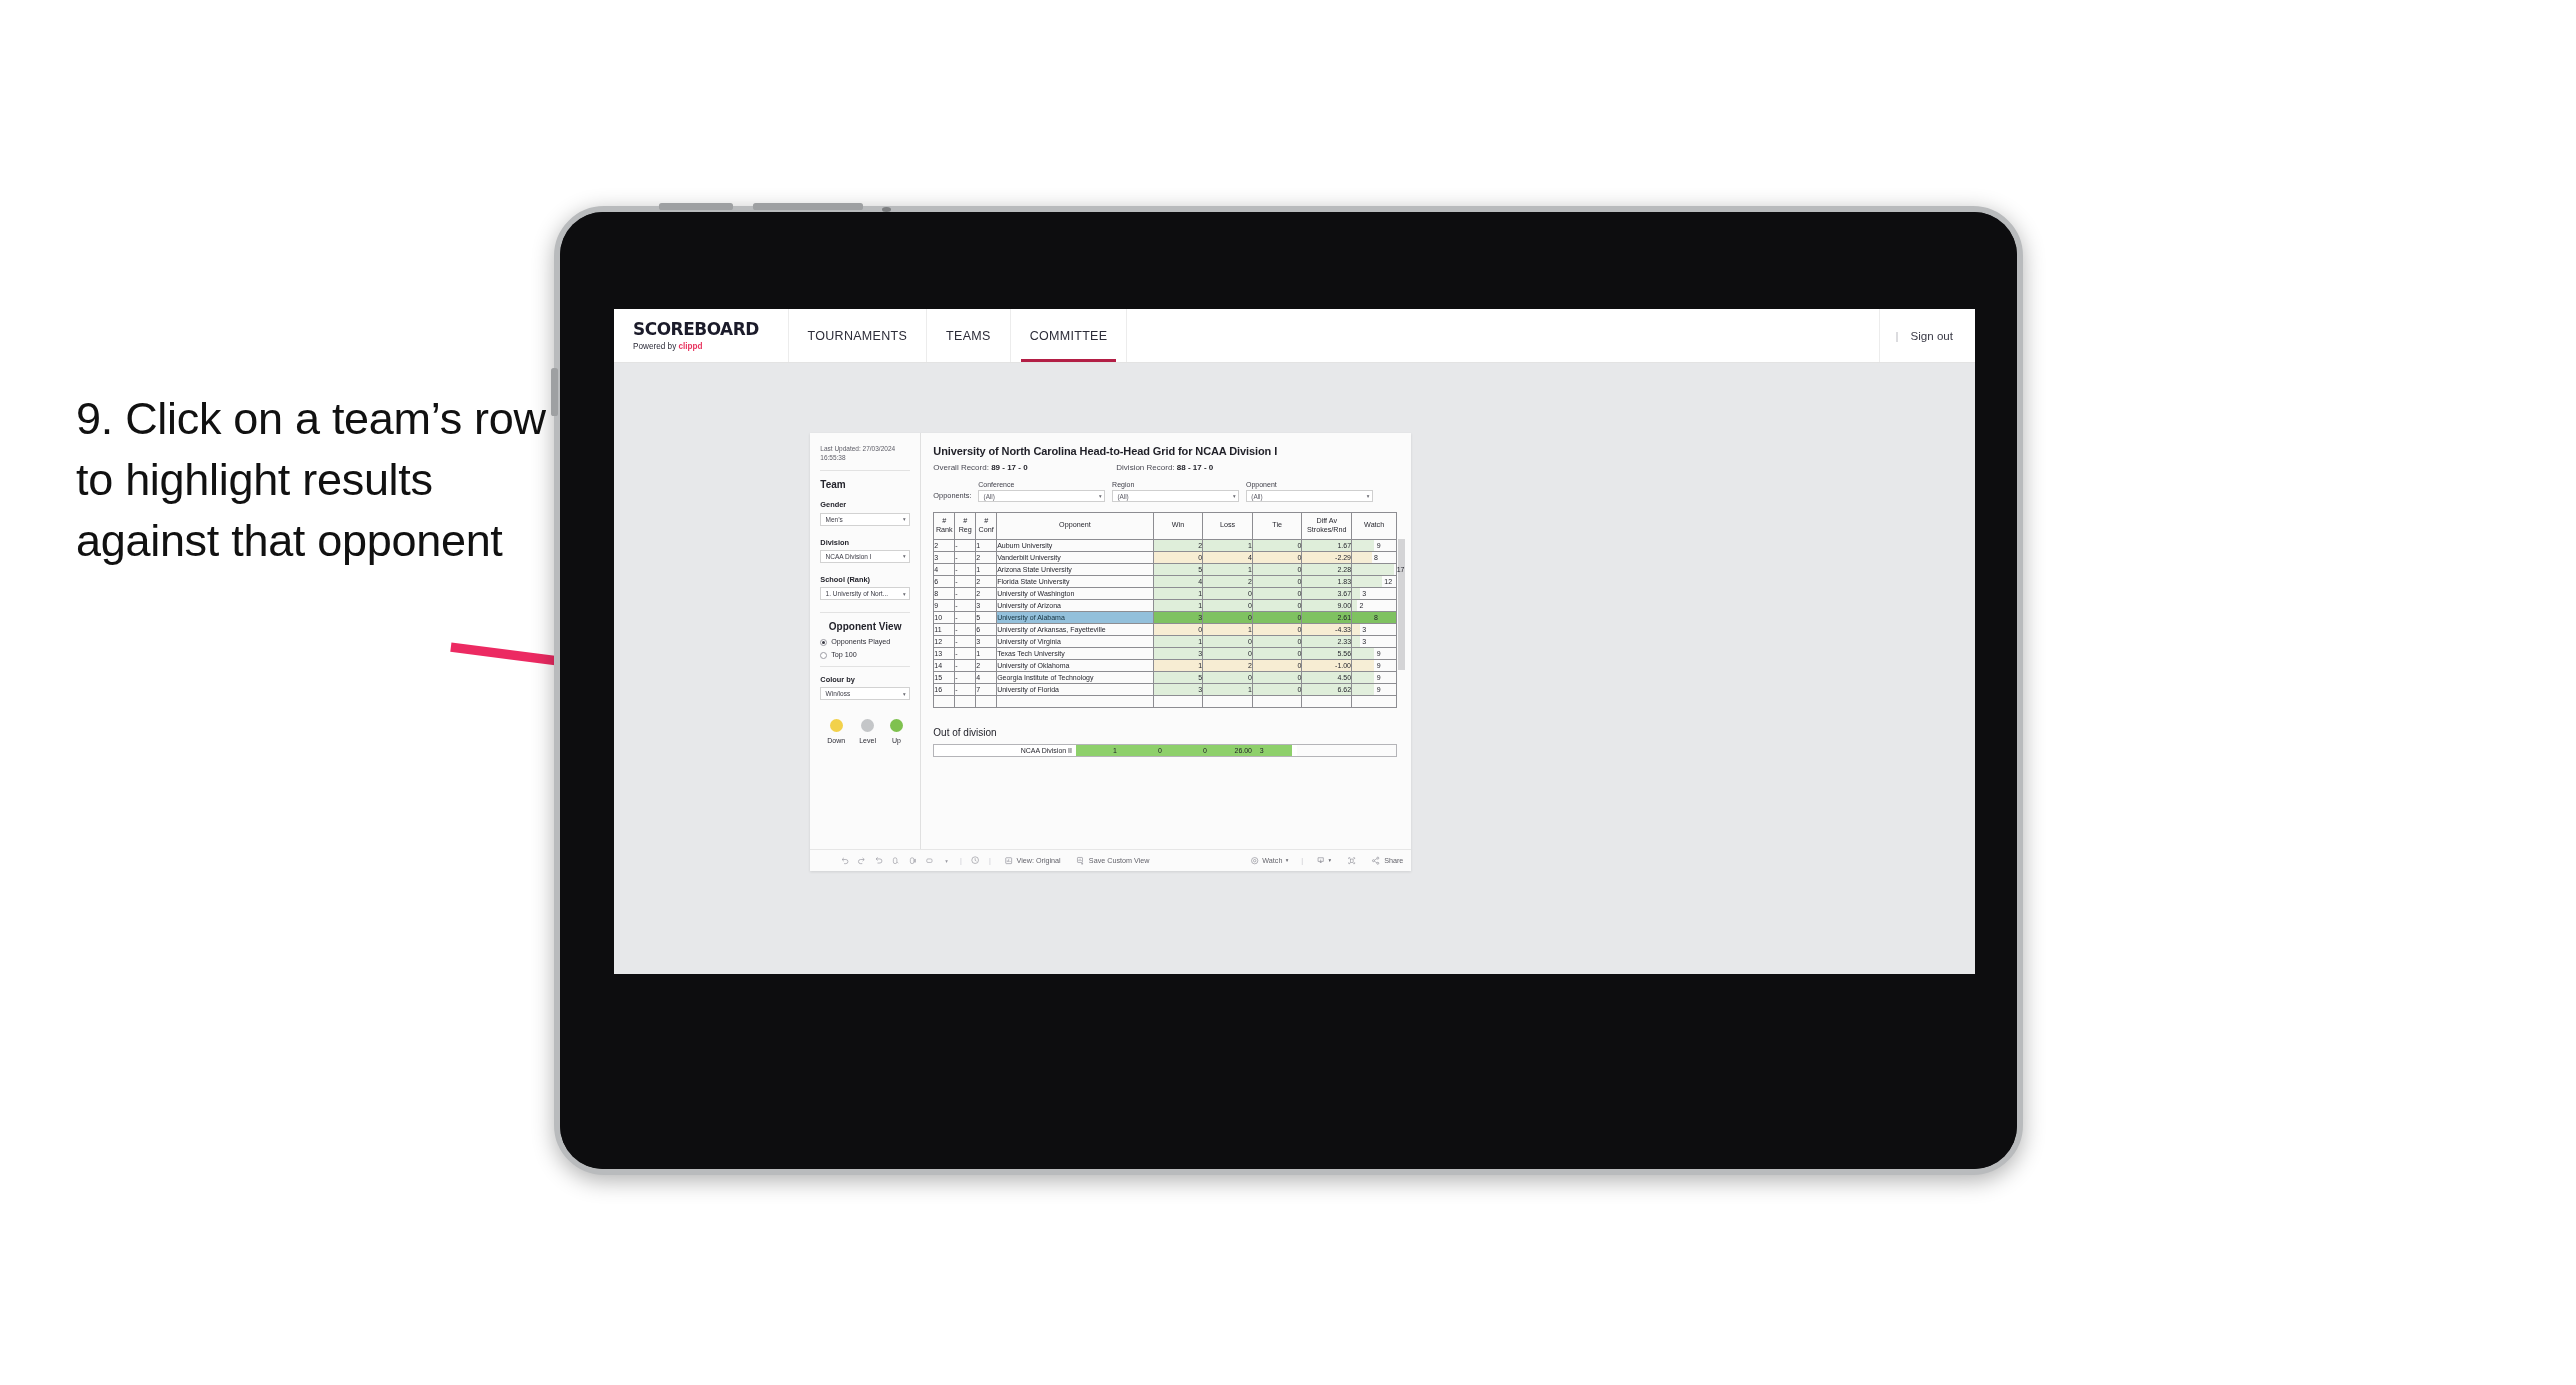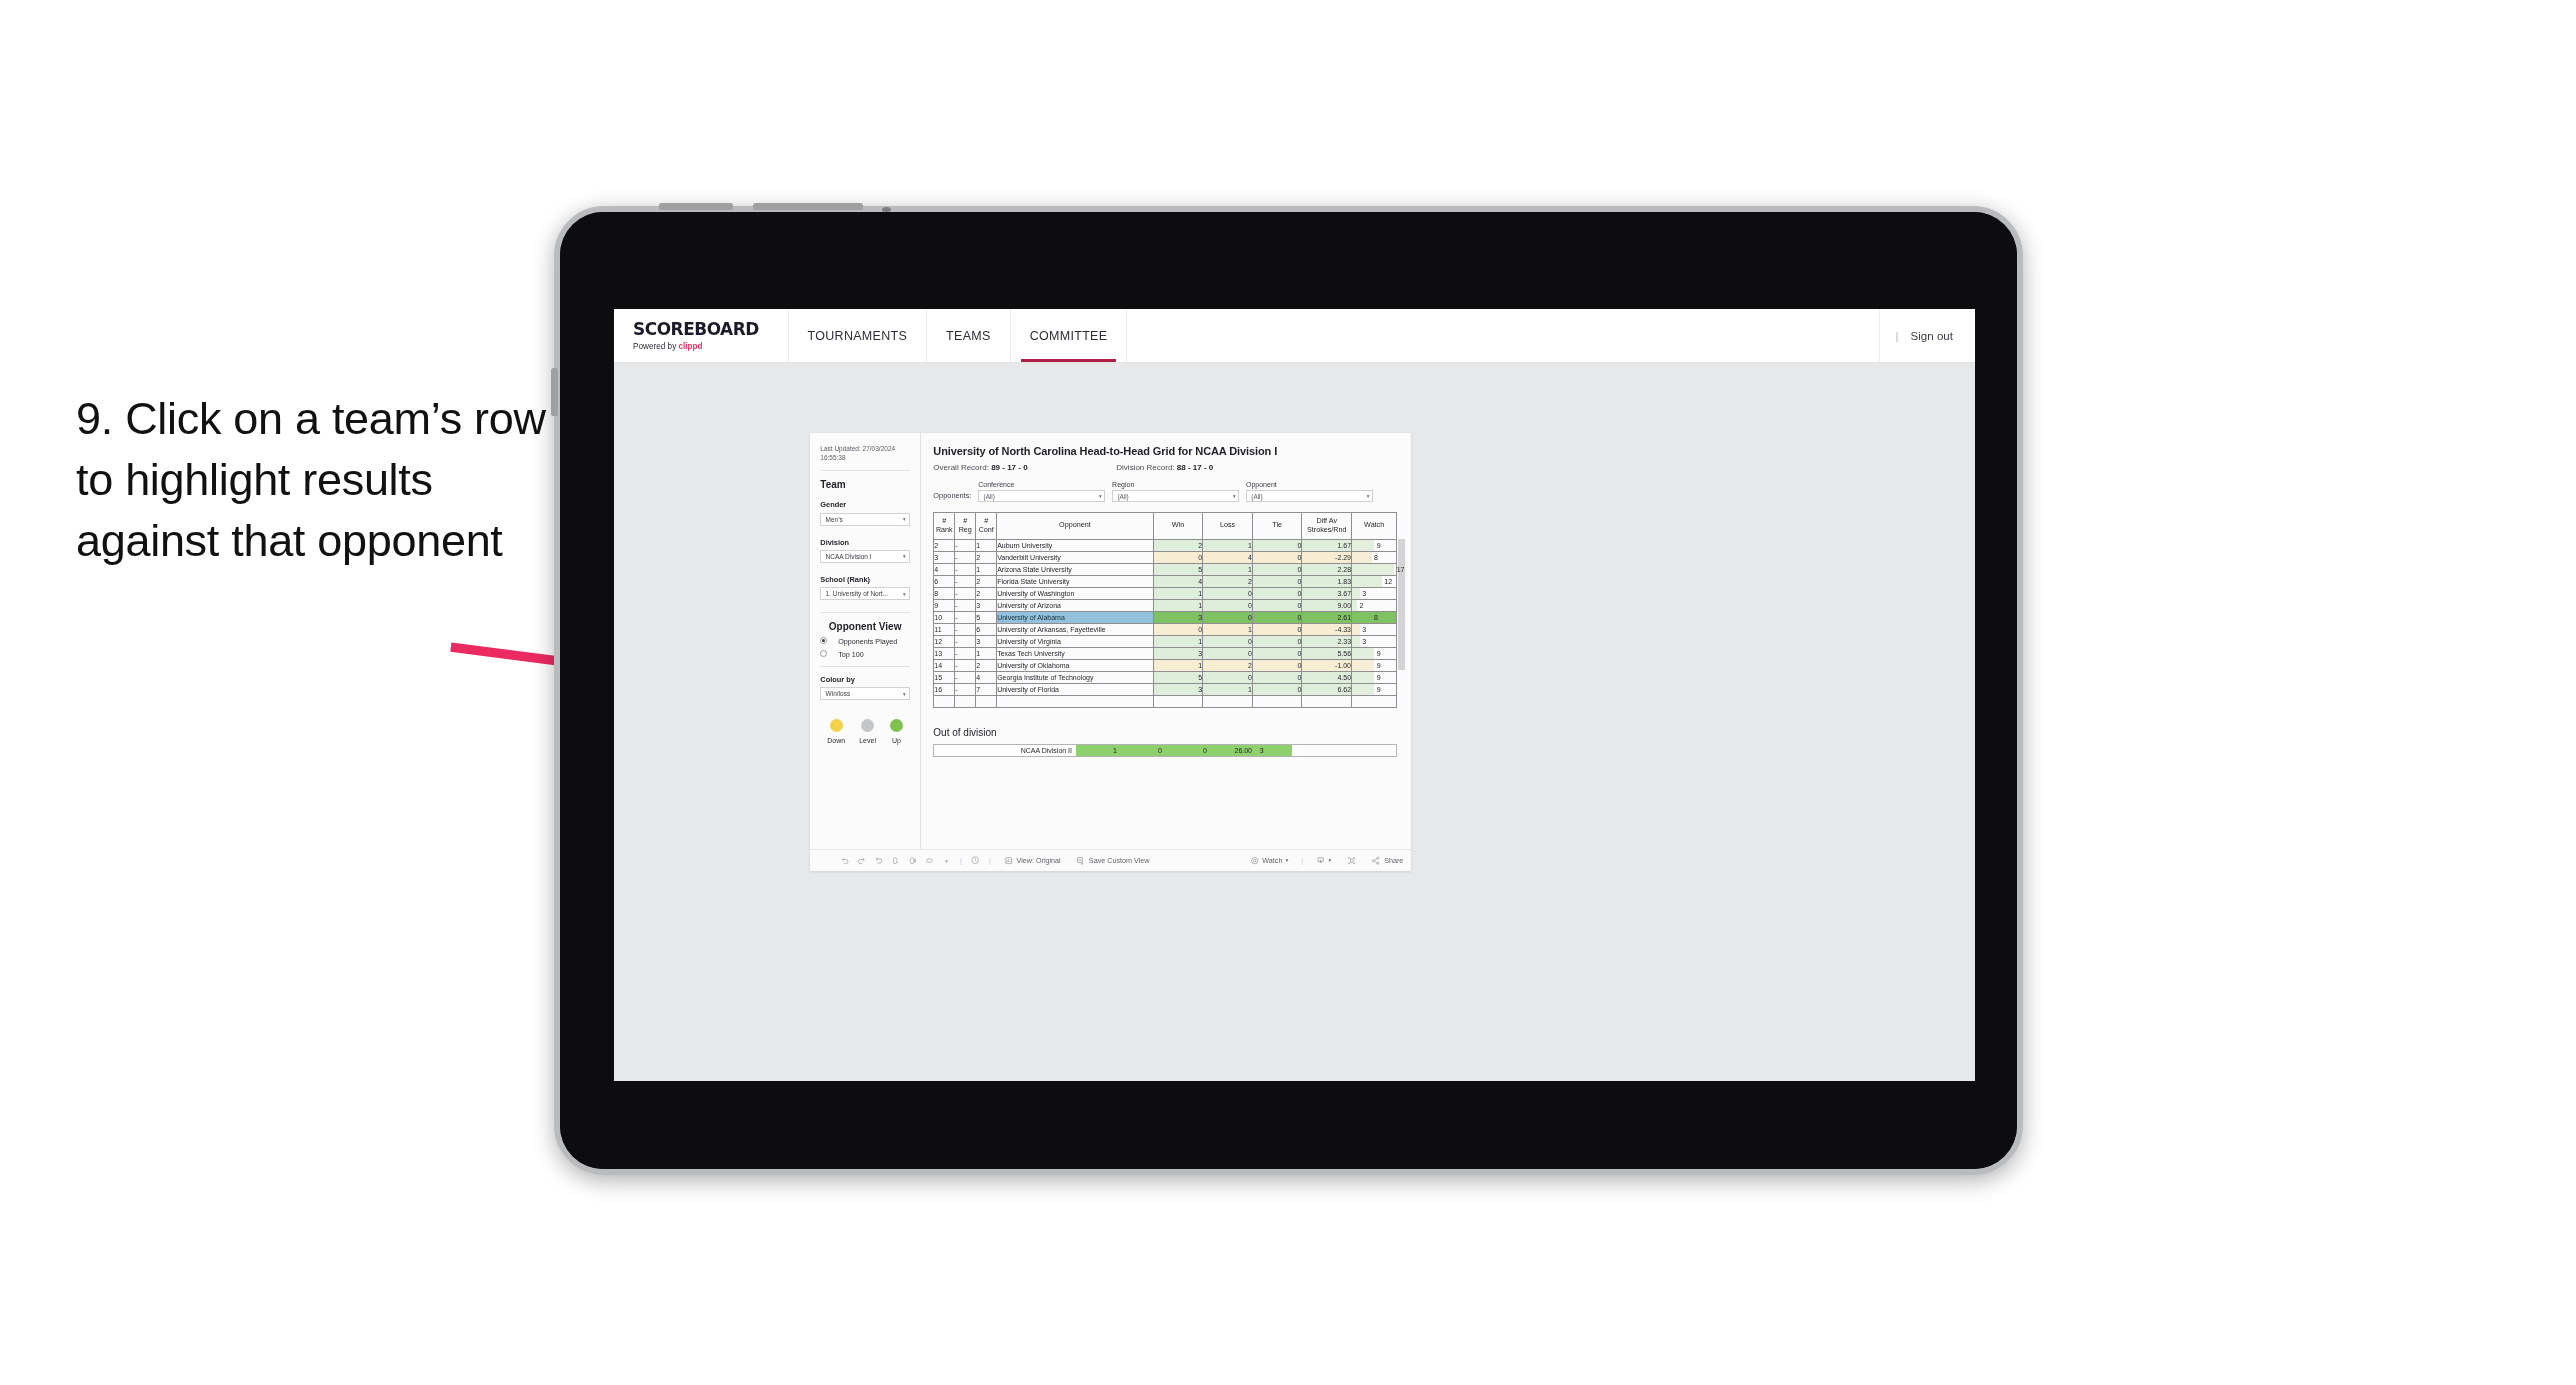--- a/index.html
+++ b/index.html
@@ -47,21 +47,21 @@
     left: 0; top: 0; right: 0; bottom: 0;
     border-radius: 43px;
     background: #0d0d0f;
     overflow: hidden;
   }
 
   
   .app {
     position: absolute;
     left: 54px; top: 97px;
-    width: 1361px; height: 772px;
+    width: 1361px; height: 665px;
     background: #e7e8ea;
     overflow: hidden;
   }
 
   
   .topnav {
     height: 54px; background: #ffffff;
     display: flex; align-items: stretch;
     border-bottom: 0.9px solid #e3e3e3;
     position: relative;
@@ -135,21 +135,21 @@
   .sec-title { font-size: 10px; font-weight:700; color:#24242c; margin-bottom: 10.3px; }
   .fld-label { font-size: 7.4px; font-weight:700; color:#24242c; margin-bottom: 3.4px; }
   .select {
     height: 13px; border:0.9px solid #d2d2d2; background:#fff;
     display:flex; align-items:center; justify-content:space-between;
     padding: 0 3.4px 0 4.3px; font-size: 6.5px; color:#3a3a44;
     margin-bottom: 12px; cursor:pointer;
   }
   .caret { font-size: 5.2px; color:#66666e; }
   .sec-title2 { font-size: 10px; font-weight:700; color:#24242c; margin: 3.4px 0 5.2px 0; text-align:center;}
-  .radio-row { display:flex; align-items:flex-start; gap:11px; margin-bottom:3.4px; font-size:7.2px; color:#2e2e37;}
+  .radio-row { display:flex; align-items:flex-end; gap:4px; margin-bottom:3.4px; font-size:7.2px; color:#2e2e37;}
   .radio {
     width:6.9px; height:6.9px; border-radius:50%; border:0.9px solid #9a9aa2; background:#fff;
     display:flex; align-items:center; justify-content:center; flex:none;
   }
   .radio.on::after { content:""; width:3.1px; height:3.1px; border-radius:50%; background:#3a3a44; }
   .legend { display:flex; justify-content:space-around; margin-top: 19px; }
   .leg { display:flex; flex-direction:column; align-items:center; gap:4.3px; }
   .dot { width: 13px; height:13px; border-radius:50%; }
   .leg-lbl { font-size: 7px; color:#2c2c35; }
 

